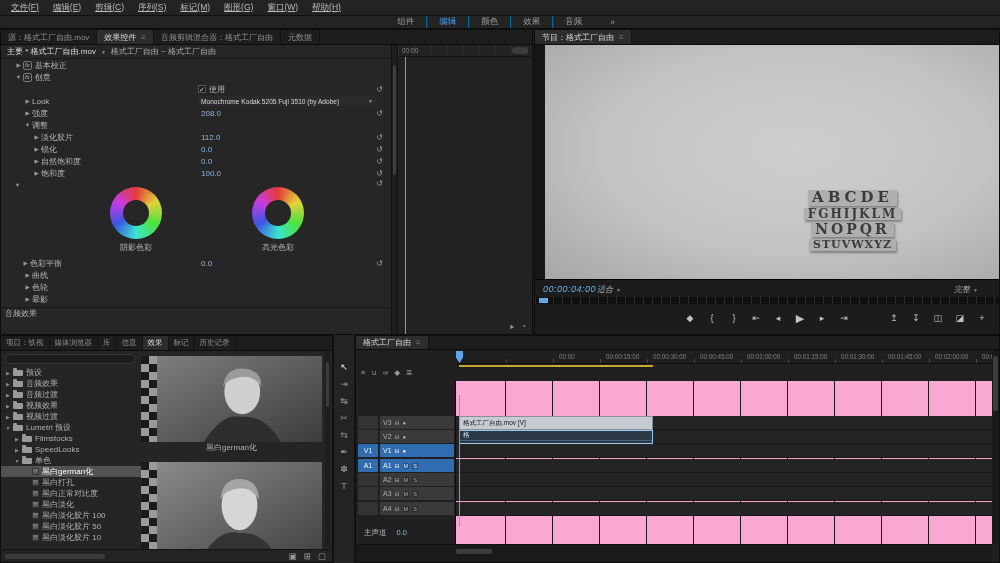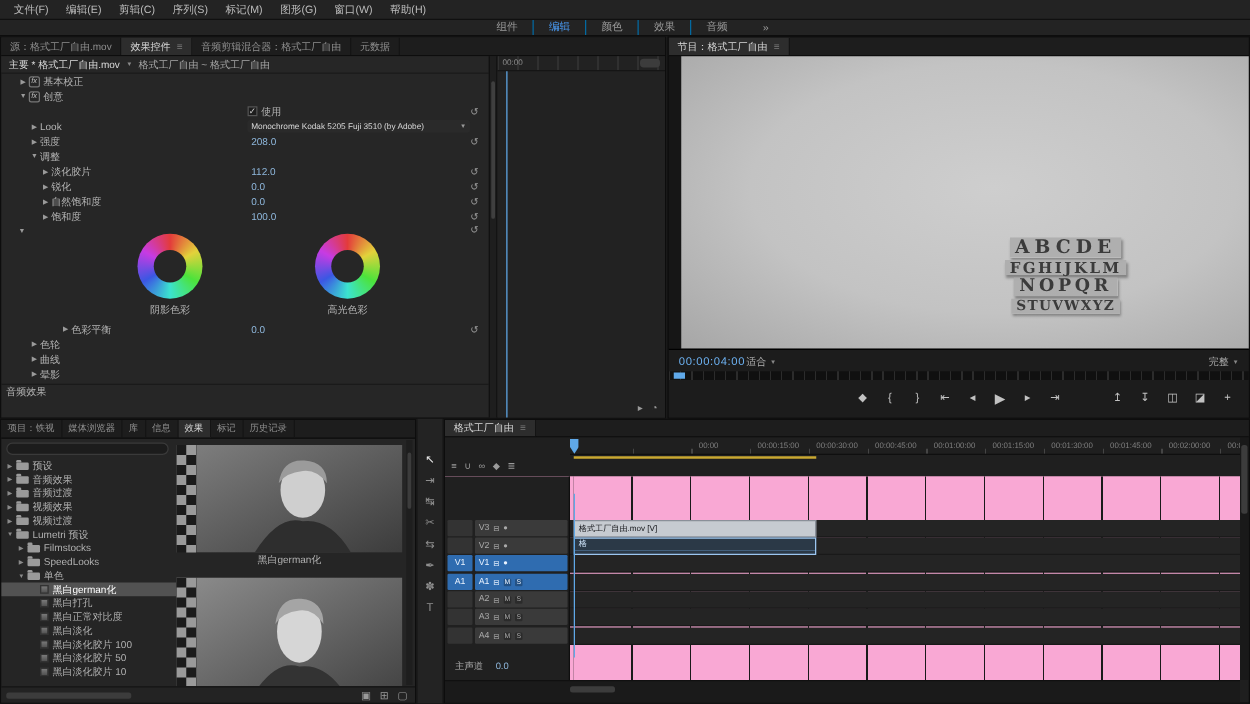--- a/index.html
+++ b/index.html
@@ -1,21 +1,21 @@
 <!DOCTYPE html>
 <html><head>
 <meta charset="utf-8">
 <style>
   * { margin:0; padding:0; box-sizing:border-box; }
   body { background:#000; font-family:"Liberation Sans", sans-serif; }
   #app { position:relative; width:1000px; height:563px; background:#1c1c1c; color:#b8b8b8; overflow:hidden; font-family:"Liberation Sans", sans-serif; }
 
   
   #menubar { position:absolute; left:0; top:0; width:1000px; height:16px; background:#232323; border-bottom:1px solid #101010; display:flex; align-items:center; padding-left:4px; font-size:8.5px; }
-  .menu-item { padding:0 7px; color:#bdbdbd; white-space:nowrap; }
+  .menu-item { padding:0 7px; color:#bdbdbd; white-space:nowrap;text-decoration:underline; }
   #wsbar { position:absolute; left:0; top:16px; width:1000px; height:13px; background:#232323; border-bottom:1px solid #0d0d0d; display:flex; align-items:center; justify-content:center; font-size:8.5px; }
   #wstabs { display:flex; }
   .wstab { padding:0 12px; color:#9a9a9a; border-left:1px solid #0369a1; white-space:nowrap; }
   .wstab:first-child { border-left:none; }
   .wstab.active { color:#4a9cf5; }
   #wsmore { margin-left:16px; color:#9a9a9a; }
 
   
   .panel { position:absolute; background:#262626; border:1px solid #0d0d0d; }
   .tabbar { height:15px; display:flex; align-items:stretch; background:#1d1d1d; border-bottom:1px solid #0d0d0d; font-size:8px; overflow:hidden; white-space:nowrap; }
@@ -62,26 +62,26 @@
   #prog-panel { left:534px; top:29px; width:466px; height:306px; background:#161616; }
   .video { position:absolute; left:10px; top:15px; right:0; height:234px;
     background:radial-gradient(ellipse at 55% 45%, #cecece 0%, #c3c3c3 55%, #a6a6a6 100%); }
   .alpha { position:absolute; left:225px; top:145px; width:165px; text-align:center; font-family:"DejaVu Serif","Liberation Serif",serif; font-weight:bold; color:#3b3b3b; }
   .alpha div { width:fit-content; margin:0 auto 2px; background:rgba(172,172,172,.9); box-shadow:1px 2px 2px rgba(50,50,50,.45); padding:0 4px; line-height:1.05; }
   .alpha .a1 { font-size:15px; letter-spacing:4px; }
   .alpha .a2 { font-size:12px; letter-spacing:2px; }
   .alpha .a3 { font-size:14px; letter-spacing:3px; }
   .alpha .a4 { font-size:11px; letter-spacing:1px; }
   .prog-controls { position:absolute; left:0; right:0; top:249px; bottom:0; background:#1c1c1c; border-top:1px solid #000; }
-  .prow1 { position:relative; height:16px; }
+  .prow1 { position:relative; height:16px;font-style:italic; }
   .prow1 .tc { position:absolute; left:8px; top:4px; color:#6cb0f0; font-size:9px; letter-spacing:.5px; }
   .dd { display:flex; align-items:center; gap:3px; color:#b0b0b0; font-size:8px; }
   .dd .caret { font-size:5px; color:#888; }
   .dd.fit { position:absolute; left:62px; top:4px; }
-  .dd.quality { position:absolute; right:8px; top:4px; }
+  .dd.quality { position:absolute; right:21px; top:4px; }
   .scrub { position:absolute; left:0; right:0; top:17px; height:7px; background:#101010;
     background-image:repeating-linear-gradient(90deg,#2c2c2c 0 1px,transparent 1px 9px); }
   .scrub-ph { position:absolute; left:4px; top:1px; width:9px; height:5px; background:#5fa8e8; }
   .transport { position:absolute; left:0; right:0; top:26px; bottom:0; }
   .tgroup { position:absolute; left:0; right:0; top:3px; display:flex; justify-content:center; }
   .tgroup.right { left:auto; right:6px; justify-content:flex-end; }
   .tbtn { width:22px; height:18px; display:flex; align-items:center; justify-content:center; color:#c2c2c2; font-size:9px; }
   .tbtn.play { font-size:11px; }
 
   
@@ -245,33 +245,33 @@
           <span class="fxreset">↺</span>
         </div>
         <div class="fxwheels">
           <span class="tw">▼</span>
           <div class="wheel w0"></div>
           <div class="wlabel w0">阴影色彩</div>
           <div class="wheel w1"></div>
           <div class="wlabel w1">高光色彩</div>
           <span class="fxreset">↺</span>
         </div>
-        <div class="fxrow" style="padding-left: 47px;">
+        <div class="fxrow" style="padding-left: 20px;">
           <span class="tw">▶</span>
           <span class="fxlabel">色彩平衡</span>
           <span class="fxvalue">0.0</span>
           <span class="fxreset">↺</span>
         </div>
         <div class="fxrow" style="padding-left: 22px;">
           <span class="tw">▶</span>
+          <span class="fxlabel">曲线</span>
+        </div>
+        <div class="fxrow" style="padding-left: 22px;">
+          <span class="tw">▶</span>
           <span class="fxlabel">色轮</span>
-        </div>
-        <div class="fxrow" style="padding-left: 22px;">
-          <span class="tw">▶</span>
-          <span class="fxlabel">曲线</span>
         </div>
         <div class="fxrow" style="padding-left: 22px;">
           <span class="tw">▶</span>
           <span class="fxlabel">晕影</span>
         </div>
         <div class="fxrow section" style="padding-left: 4px;">
           <span class="fxlabel">音频效果</span>
         </div>
       </div>
     <div id="fx-scroll">

